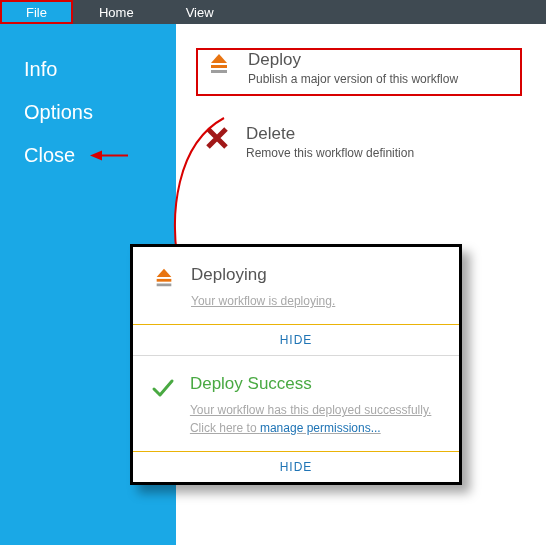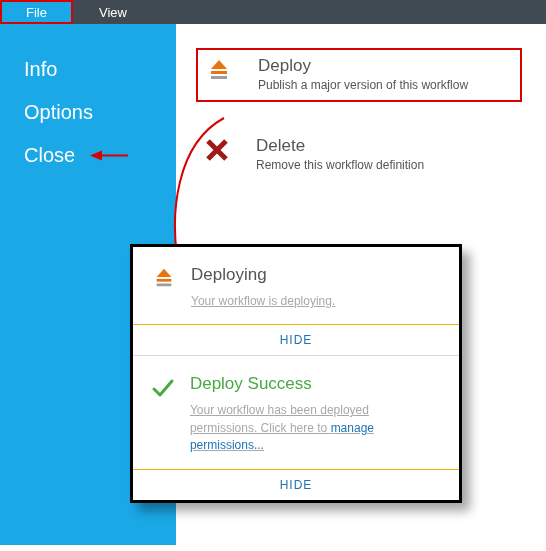--- a/index.html
+++ b/index.html
@@ -9,21 +9,21 @@
   .tab { color: #fff; font-size: 13px; display: flex; align-items: center; padding: 0 26px; cursor: pointer; }
   .tab.active { background: #1aa8e6; }
   .tab.file-outline { outline: 2px solid #d80000; outline-offset: -2px; }
 
   .main { display: flex; height: calc(100% - 30px); }
   .sidebar { width: 176px; background: #1aa8e6; color: #fff; padding-top: 24px; }
   .sidebar .sitem { padding: 10px 24px; font-size: 20px; cursor: pointer; position: relative; }
   .arrow-annot { position: absolute; right: 48px; top: 50%; transform: translateY(-50%); }
 
   .content { flex: 1; padding: 24px 24px 0 20px; position: relative; }
-  .action { display: flex; gap: 24px; margin-bottom: 28px; padding: 6px 8px 8px 6px; }
+  .action { display: flex; gap: 14px; margin-bottom: 28px; padding: 0 8px 8px 6px; }
   .action .icon { width: 30px; display: flex; justify-content: center; padding-top: 2px; }
   .action .textcol .title { font-size: 17px; color: #555; }
   .action .textcol .sub { font-size: 12px; color: #555; margin-top: 2px; }
   .action.deploy { border: 2px solid #d80000; }
 
   .curved-arrow { position: absolute; left: -8px; top: 90px; pointer-events: none; }
 
   .dialog { position: absolute; left: 130px; top: 244px; width: 332px; background: #fff; border: 3px solid #000; box-shadow: 8px 8px 10px rgba(0,0,0,0.35); }
   .dialog .panel { border-bottom: 1px solid #d9d9d9; }
   .dialog .panel:last-child { border-bottom: none; }
@@ -33,20 +33,21 @@
   .dialog .ptext .ptitle.green { color: #49a942; }
   .dialog .ptext .pdesc { font-size: 12px; color: #a9a9a9; margin-top: 8px; line-height: 1.45; max-width: 260px; text-decoration: underline; }
   .dialog .ptext .pdesc .link { color: #1f74b5; cursor: pointer; }
   .dialog .hide { text-align: center; border-top: 1px solid #eab308; padding: 8px 0; color: #1f74b5; font-size: 12px; letter-spacing: 1px; cursor: pointer; }
 </style>
 </head>
 <body>
 
 <div class="tabbar">
   <div class="tab active file-outline">File</div>
+  <div class="tab">Home</div>
   <div class="tab">View</div>
 </div>
 
 <div class="main">
   <div class="sidebar">
     <div class="sitem">Info</div>
     <div class="sitem">Options</div>
     <div class="sitem">
       <span>Close</span>
       <span class="arrow-annot">
@@ -112,19 +113,19 @@
   <div class="panel">
     <div class="pbody">
       <div class="picon">
         <svg width="24" height="24" viewBox="0 0 24 24">
             <path d="M3 13 L9 19 L21 5" stroke="#49a942" stroke-width="3" fill="none" stroke-linecap="round" stroke-linejoin="round"></path>
           </svg>
       </div>
       <div class="ptext">
         <div class="ptitle green">Deploy Success</div>
         <div class="pdesc">
-          <span>Your workflow has been deployed permissions. Click here to </span><span class="link">manage permissions...</span>
+          <span>Your workflow has this deployed successfully. Click here to </span><span class="link">manage permissions...</span>
         </div>
       </div>
     </div>
     <div class="hide">HIDE</div>
   </div>
 </div>
 
 </body></html>

